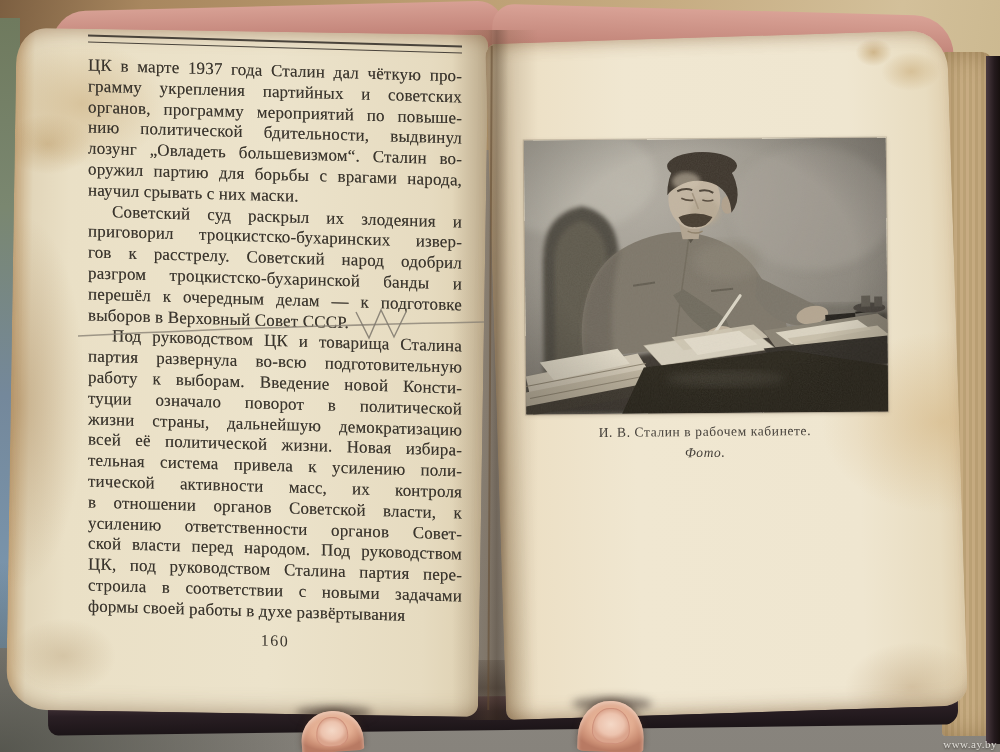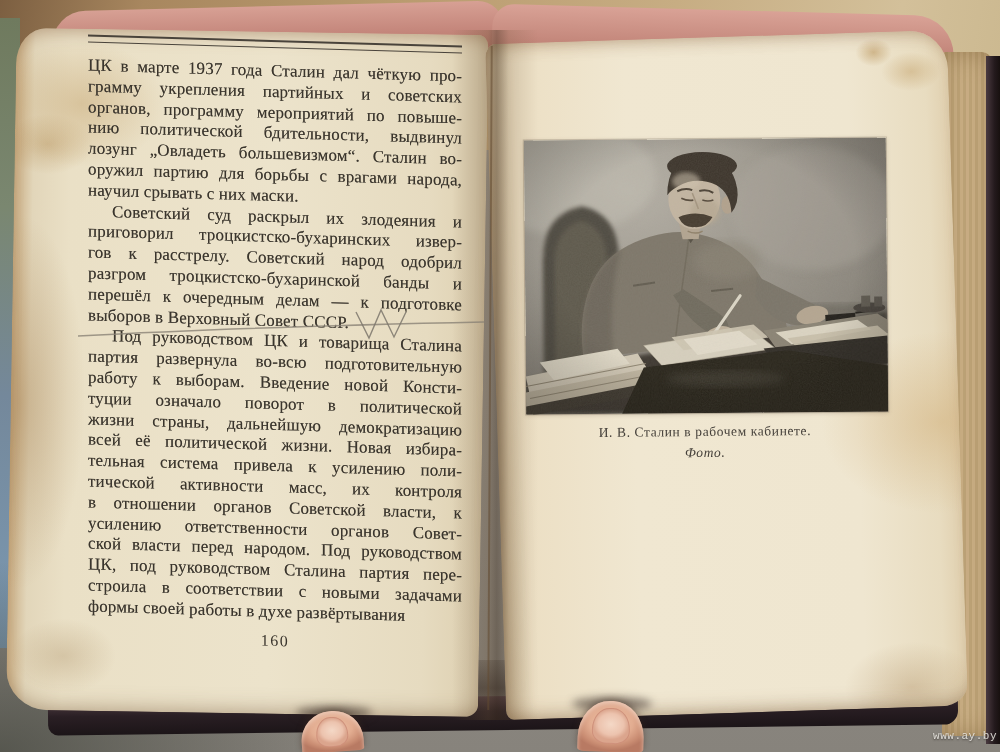--- a/index.html
+++ b/index.html
@@ -94,22 +94,22 @@
   .finger .nail{position:absolute;left:50%;transform:translateX(-50%);
     background:radial-gradient(closest-side at 50% 45%,#f4d8c6 0%,#ecc3ae 70%,#dba58d 100%);
     border:1.5px solid rgba(196,128,108,.55);border-radius:46% 46% 40% 40%/60% 60% 36% 36%;}
   .f-left{left:301px;top:711px;width:62px;height:41px;transform:rotate(-4deg);}
   .f-left .nail{top:6px;width:30px;height:28px;}
   .f-right{left:578px;top:701px;width:66px;height:51px;transform:rotate(2deg);}
   .f-right .nail{top:7px;width:36px;height:34px;}
   .finger-shadow{position:absolute;background:rgba(40,28,24,.5);filter:blur(4px);
     border-radius:50%;}
 
-  .watermark{position:absolute;right:3px;bottom:10px;
-    font-family:Liberation Mono, monospace;font-size:11px;
+  .watermark{position:absolute;right:3px;bottom:2px;
+    font-family:Liberation Serif, serif;font-size:11px;
     color:rgba(243,241,235,.85);letter-spacing:.5px;
     text-shadow:0 1px 2px rgba(55,50,45,.8);margin-top:39px;}
 </style>
 </head>
 <body>
 
 <div id="stage">
 
   <div class="table-bg"></div>
   <div class="top-band"></div>

